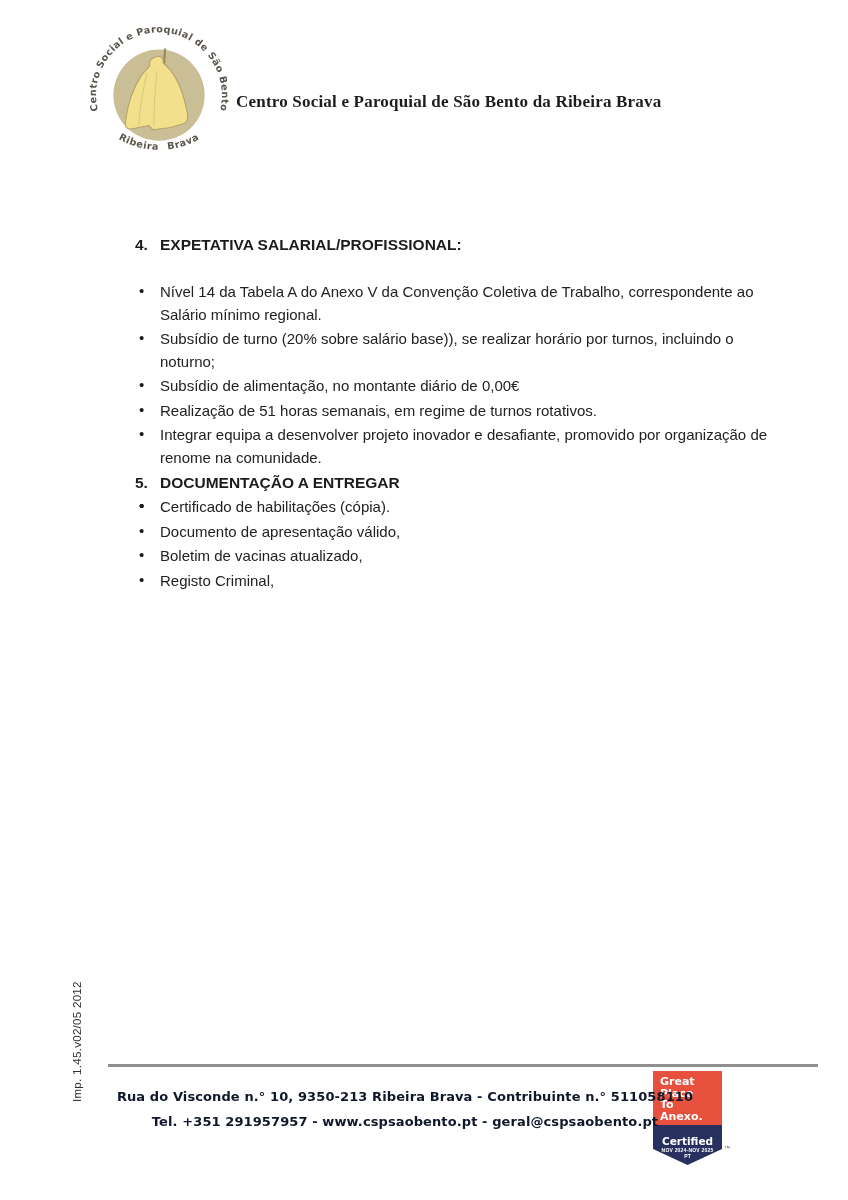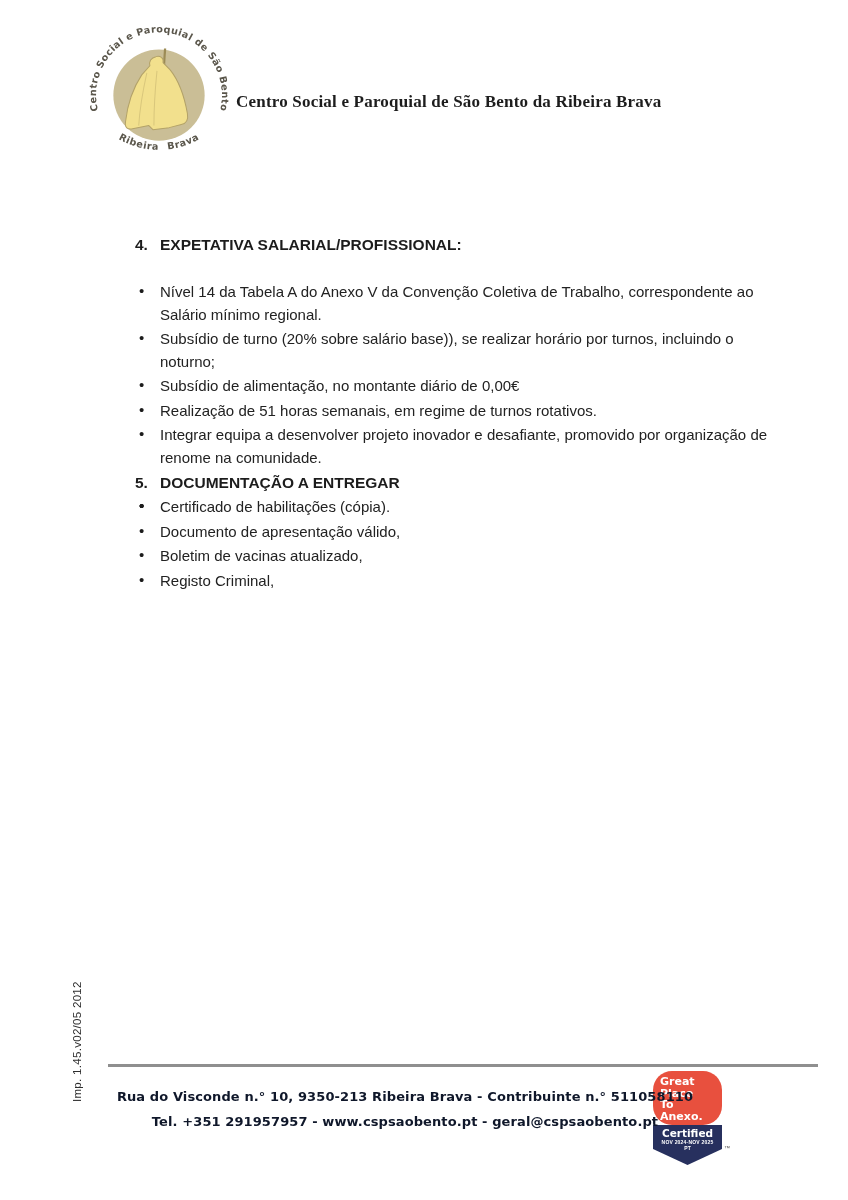--- a/index.html
+++ b/index.html
@@ -114,26 +114,25 @@
     top: 1071px;
     width: 69px;
   }
   .gptw-top {
     padding: 5px 4px 3px 7px;
     color: #ffffff;
     font-family: "DejaVu Sans", sans-serif;
     font-weight: bold;
     font-size: 11px;
     line-height: 11.5px;
-    border-radius: 19px;
   }
   .gptw-bottom {
     color: #ffffff;
     text-align: center;
-    padding-top: 2px;
+    padding-top: 10px;
     height: 40px;
     clip-path: polygon(0 0, 100% 0, 100% 60%, 50% 100%, 0 60%);
   }
   .gptw-certified {
     font-family: "DejaVu Sans", sans-serif;
     font-weight: bold;
     font-size: 10.5px;
     line-height: 12px;
   }
   .gptw-period {

